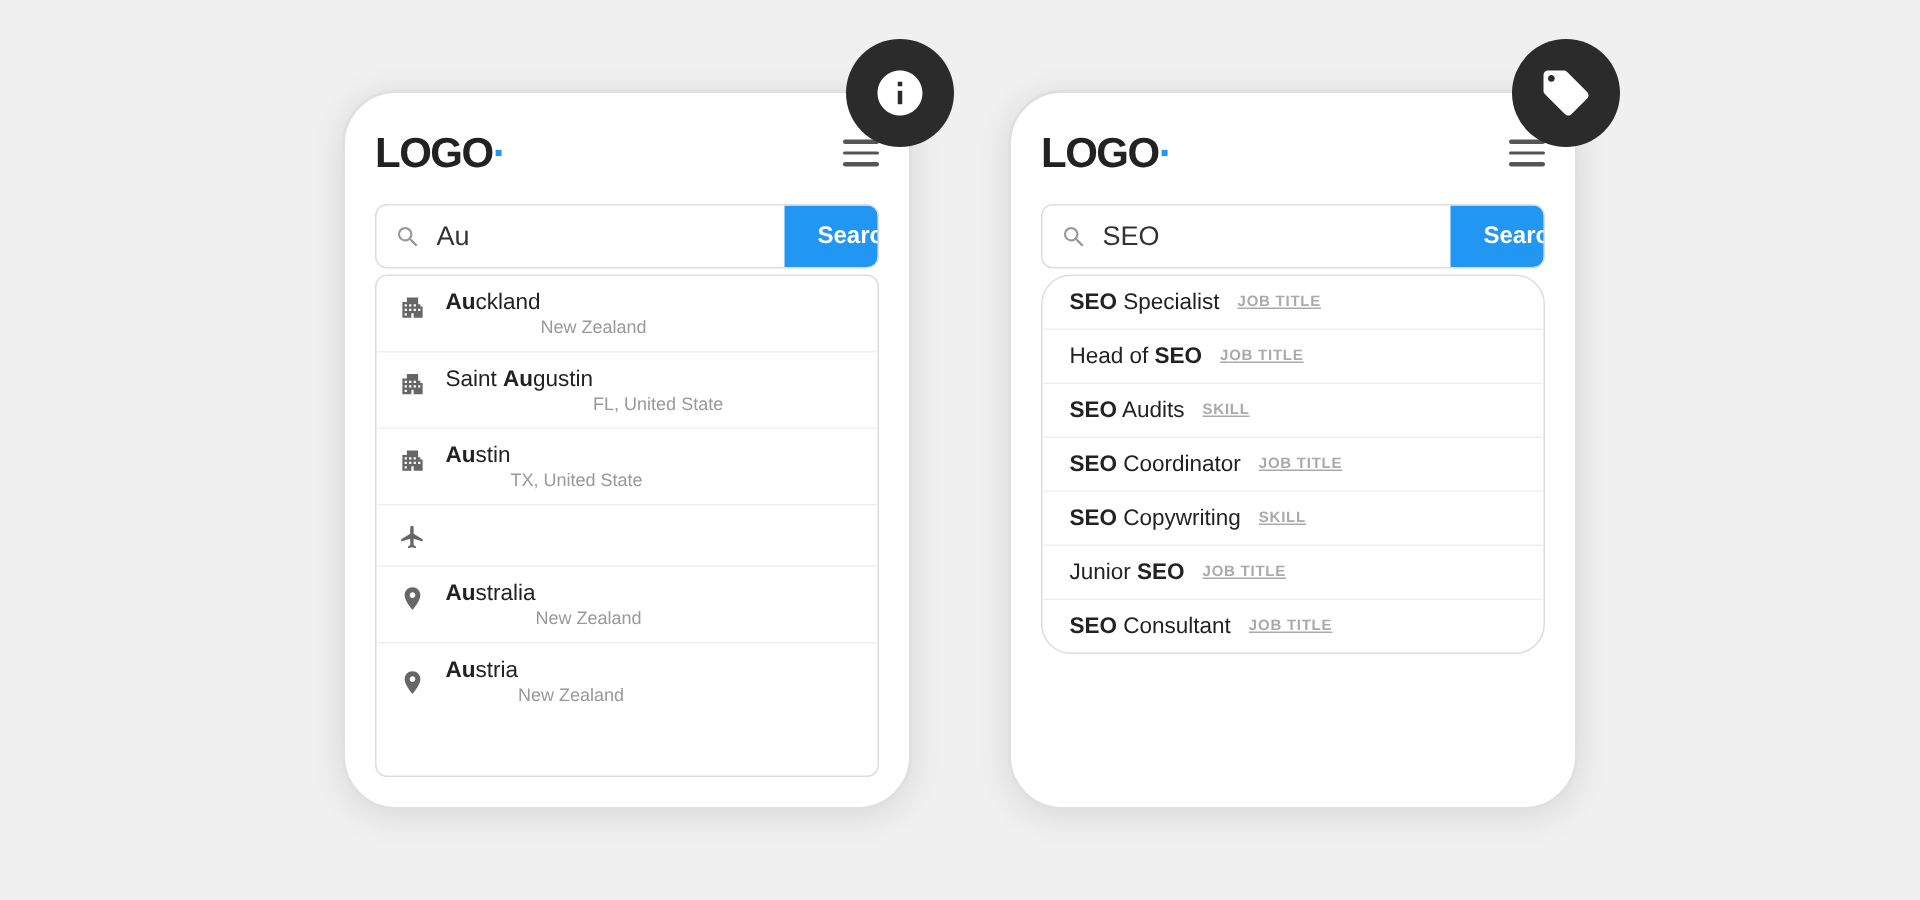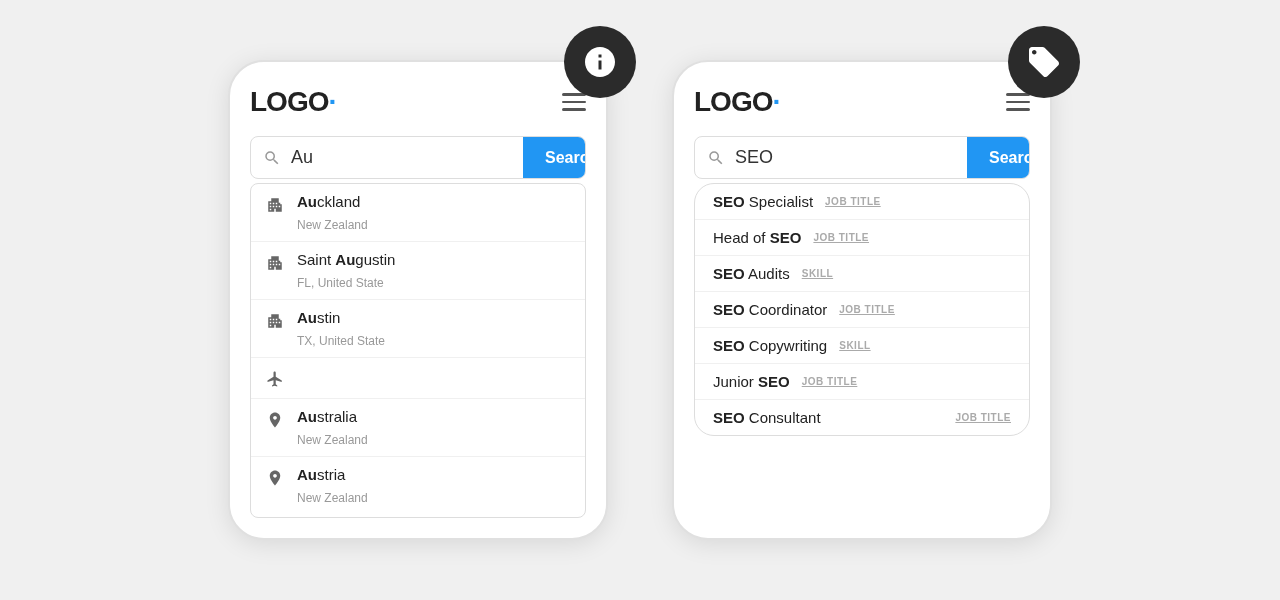--- a/index.html
+++ b/index.html
@@ -149,72 +149,72 @@
     .dropdown-item {
       display: flex;
       align-items: flex-start;
       padding: 9px 14px;
       gap: 12px;
       border-bottom: 1px solid #f0f0f0;
       cursor: pointer;
     }
     .dropdown-item:last-child {
       border-bottom: none;
+      align-items: center;
     }
     .item-icon {
       margin-top: 2px;
       flex-shrink: 0;
       width: 20px;
       height: 20px;
       display: flex;
       align-items: center;
       justify-content: center;
     }
     .item-icon svg {
       width: 18px;
       height: 18px;
       fill: #666;
     }
     .item-text {
       display: flex;
-      flex-direction: column;
+      flex-direction: row;
     }
     .item-main {
       font-size: 15px;
       color: #222;
       font-weight: 400;
     }
     .item-main strong {
       font-weight: 700;
     }
     .item-sub {
       font-size: 12px;
       color: #999;
-      margin-top: 8px;
+      margin-top: 18px;
     }
 
     
     .seo-dropdown {
       background: #fff;
       border: 1.5px solid #ddd;
       border-radius: 20px;
       margin-top: 4px;
       overflow: hidden;
     }
     .seo-item {
       display: flex;
       align-items: center;
       padding: 9px 18px;
       border-bottom: 1px solid #f0f0f0;
       cursor: pointer;
       gap: 6px;
     }
     .seo-item:last-child {
       border-bottom: none;
-      justify-content: space-between;
     }
     .seo-item-text {
       font-size: 15px;
       color: #222;
       font-weight: 400;
     }
     .seo-item-text strong {
       font-weight: 700;
     }
     .seo-badge {

